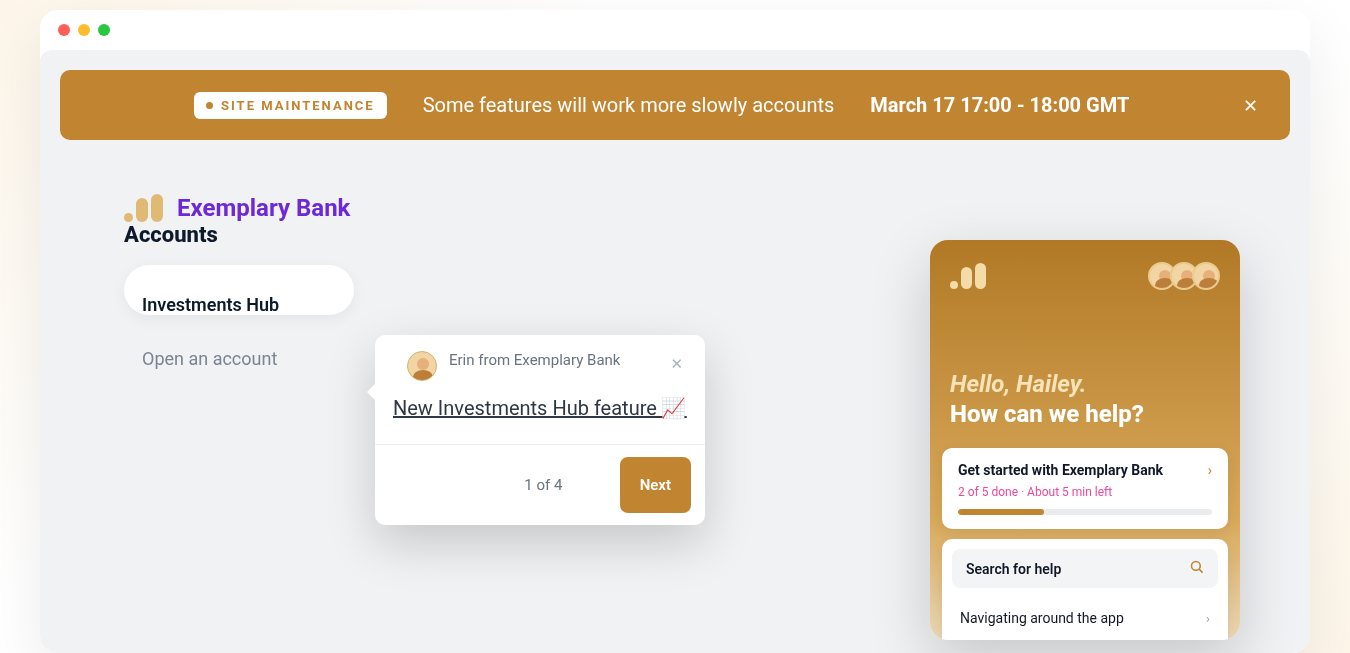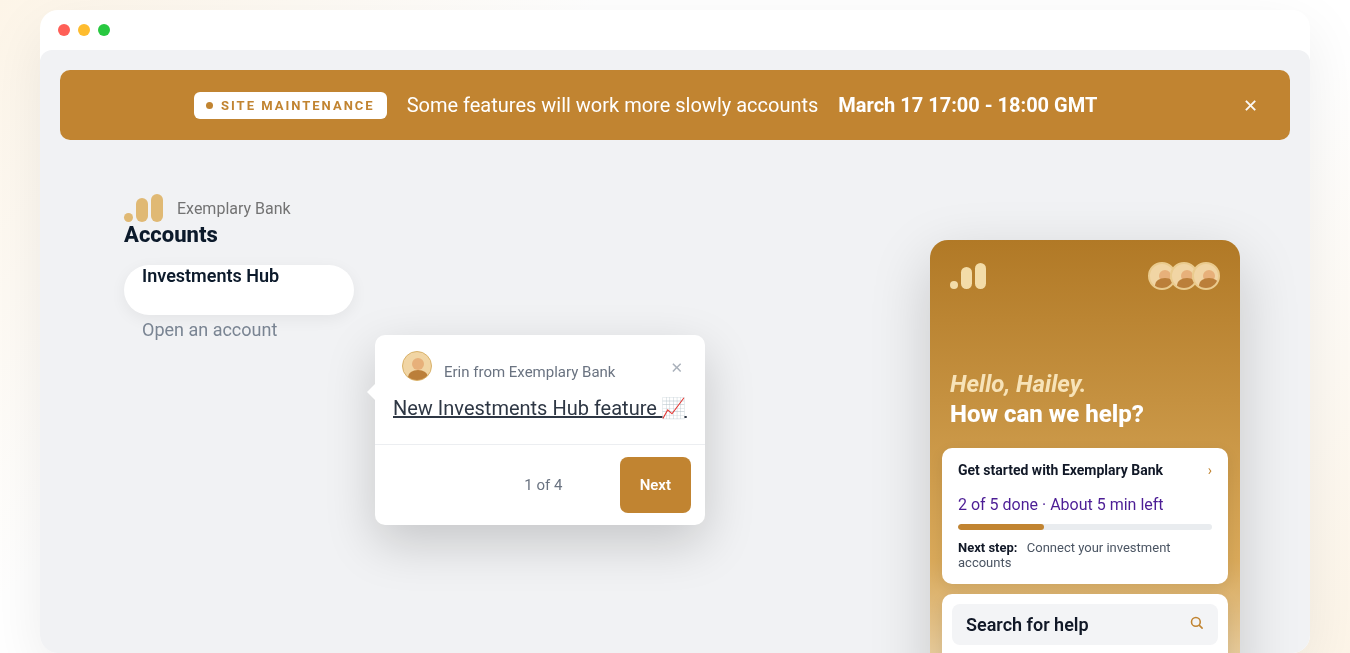--- a/index.html
+++ b/index.html
@@ -50,21 +50,21 @@
     }
 
     .banner {
       background: #c18431;
       color: #ffffff;
       border-radius: 10px;
       height: 70px;
       display: flex;
       align-items: center;
       padding: 0 24px;
-      gap: 20px;
+      gap: 36px;
       font-size: 20px;
     }
     .banner-badge {
       background: #ffffff;
       color: #c18431;
       border-radius: 6px;
       padding: 6px 12px;
       font-weight: 700;
       letter-spacing: 2px;
       font-size: 13px;
@@ -102,39 +102,39 @@
       gap: 3px;
     }
     .brand-logo .bar {
       background: #e0b974;
       border-radius: 6px;
     }
     .brand-logo .b0 { width: 9px; height: 9px; border-radius: 50%;}
     .brand-logo .b1 { width: 12px; height: 24px; }
     .brand-logo .b2 { width: 12px; height: 28px; }
     .brand-name {
-      color: #737373;
-      font-weight: 400;
-      font-size: 16px;
+      color: #6d28d9;
+      font-weight: 700;
+      font-size: 24px;
     }
 
     .nav {
       margin-left: 64px;
       width: 230px;
       position: relative;
     }
     .nav-heading {
       color: #0c1a2b;
       font-weight: 800;
       font-size: 22px;
       margin-bottom: 18px;
     }
     .nav-item {
       display: flex;
-      align-items: flex-start;
+      align-items: flex-end;
       height: 50px;
       padding: 0 18px;
       font-size: 18px;
       color: #7a8593;
       border-radius: 26px;
       cursor: pointer;
       margin-bottom: 4px;
       white-space: nowrap;
     }
     .nav-item.active {
@@ -161,24 +161,23 @@
       left: -8px;
       top: 48px;
       width: 0;
       height: 0;
       border-top: 9px solid transparent;
       border-bottom: 9px solid transparent;
       border-right: 9px solid #ffffff;
     }
     .tour-head {
       display: flex;
-      align-items: flex-end;
-      padding: 16px 18px 12px 20px;
+      align-items: flex-start;
+      padding: 16px 18px 12px 32px;
       gap: 12px;
-      margin-left: 7px;
     }
     .avatar {
       width: 30px;
       height: 30px;
       border-radius: 50%;
       background: #f1d5a4;
       border: 1px solid #d9b26a;
       position: relative;
       overflow: hidden;
     }
@@ -299,23 +298,23 @@
     .help-card-title {
       font-weight: 700;
       font-size: 14px;
       color: #111827;
     }
     .help-chevron {
       color: #c18431;
       font-size: 14px;
     }
     .help-card-sub {
-      color: #4c1d95;
-      font-size: 16px;
-      margin-top: 17px;
+      color: #ec4899;
+      font-size: 12px;
+      margin-top: 7px;
     }
     .progress {
       height: 6px;
       background: #e9ecef;
       border-radius: 4px;
       margin-top: 10px;
       overflow: hidden;
     }
     .progress-fill {
       height: 100%;
@@ -341,21 +340,21 @@
     .search-row {
       background: #f3f4f6;
       margin: 10px;
       border-radius: 8px;
       display: flex;
       align-items: center;
       justify-content: space-between;
       padding: 10px 14px;
       color: #111827;
       font-weight: 600;
-      font-size: 18px;
+      font-size: 14px;
       cursor: pointer;
     }
     .search-icon {
       color: #c18431;
       font-size: 15px;
     }
     .help-link {
       display: flex;
       align-items: center;
       justify-content: space-between;
@@ -449,24 +448,20 @@
       </div>
 
       <div class="help-card">
         <div class="help-card-row">
           <div class="help-card-title">Get started with Exemplary Bank</div>
           <div class="help-chevron">›</div>
         </div>
         <div class="help-card-sub">2 of 5 done · About 5 min left</div>
         <div class="progress">
           <div class="progress-fill"></div>
-        </div>
-        <div class="help-next">
-          <span class="label">Next step:</span>
-          <span class="val">Connect your investment accounts</span>
         </div>
       </div>
 
       <div class="help-search-card">
         <div class="search-row">
           <span>Search for help</span>
           <span class="search-icon">
             <svg width="15" height="15" viewBox="0 0 24 24" fill="none" stroke="currentColor" stroke-width="2.5" stroke-linecap="round">
                 <circle cx="11" cy="11" r="7"></circle>
                 <line x1="21" y1="21" x2="16.65" y2="16.65"></line>

